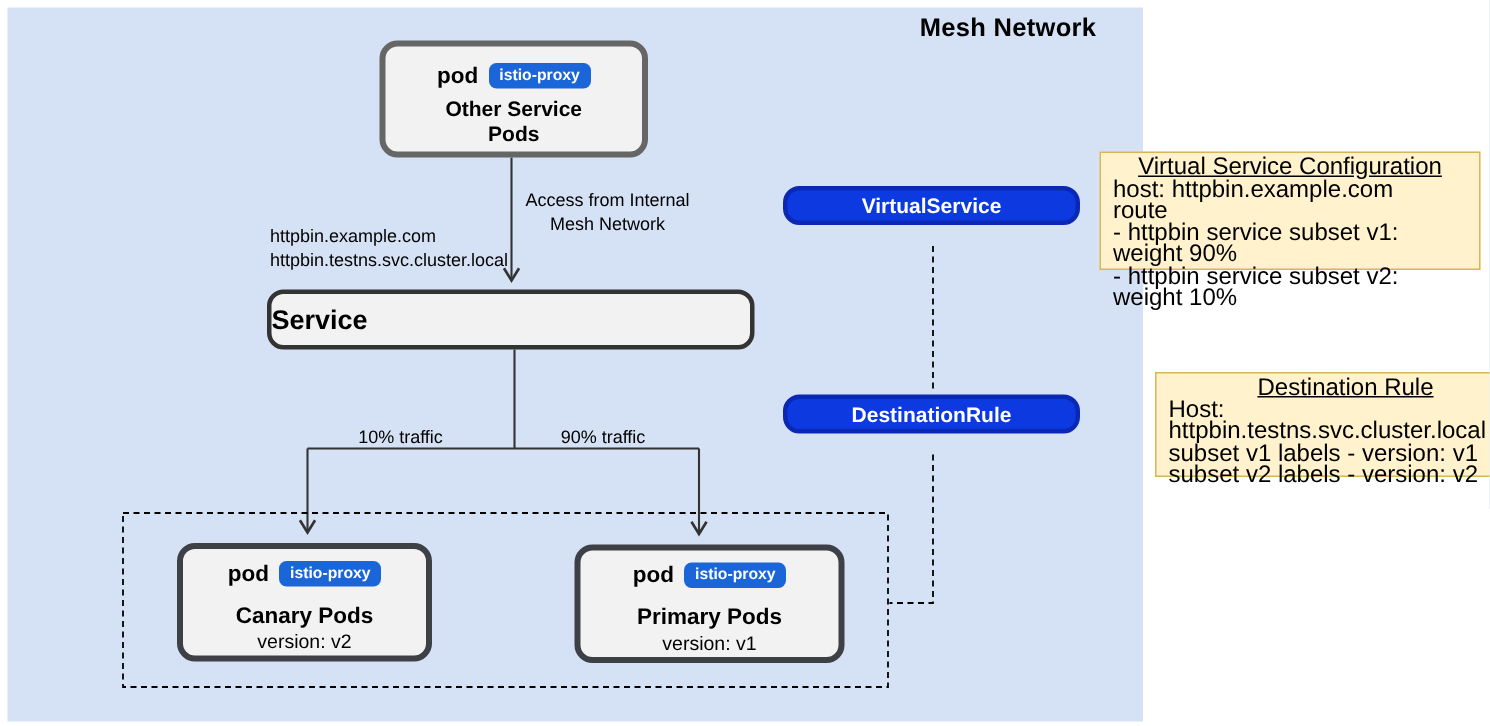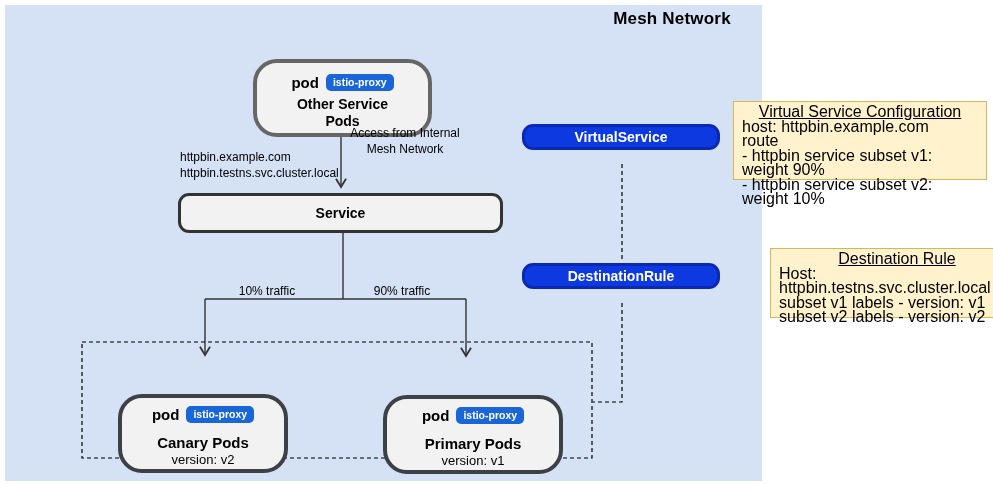--- a/index.html
+++ b/index.html
@@ -16,39 +16,39 @@
   }
   .mesh-title{
     left:597px;top:9px;width:150px;text-align:center;
     font-size:17px;font-weight:bold;letter-spacing:.2px;
   }
   
   .node{
     background:var(--node-fill,#f2f2f2);
     display:flex;flex-direction:column;align-items:center;
   }
-  .pod-box{border:4px solid var(--node-border,#666666);border-radius:24px;margin-top:32px;}
+  .pod-box{border:4px solid var(--node-border,#666666);border-radius:12px;}
   .pod-box.dark{border-color:var(--dark-border,#3d4045);}
   .other-pods{left:253px;top:27px;width:179px;height:78px;padding-top:8px;}
   .canary-pods{left:118px;top:362px;width:170px;height:79px;padding-top:5px;}
   .primary-pods{left:383px;top:363px;width:180px;height:79px;padding-top:5px;}
   .pod-row{display:flex;align-items:center;justify-content:center;gap:7px;height:22px;}
   .pod-kind{font-size:15px;font-weight:bold;}
   .badge{
     background:var(--badge-bg,#1a66d8);color:#fff;font-size:10.5px;font-weight:bold;
     padding:2px 7px 3px;border-radius:5px;line-height:12px;
   }
   .pod-name{font-size:14px;font-weight:bold;text-align:center;line-height:17px;margin-top:3px;}
   .pod-name.big{font-size:15px;margin-top:9px;line-height:18px;}
   .pod-version{font-size:13px;line-height:16px;}
   .service-box{
     left:178px;top:193px;width:325px;height:40px;
     border:3px solid #333;border-radius:11px;background:var(--node-fill,#f2f2f2);
-    display:flex;align-items:center;justify-content:center;
-    font-size:14px;font-weight:bold;
+    display:flex;align-items:center;
+    font-size:18px;font-weight:bold;
   }
   .istio-node{
     border:3px solid var(--blue-border,#0a28b4);border-radius:11px;
     background:var(--blue-fill,#0d3ae0);color:#fff;
     display:flex;align-items:center;justify-content:center;
     font-size:14px;font-weight:bold;width:198px;height:26px;
   }
   .vs-node{left:522px;top:124px;}
   .dr-node{left:522px;top:263px;}
   

